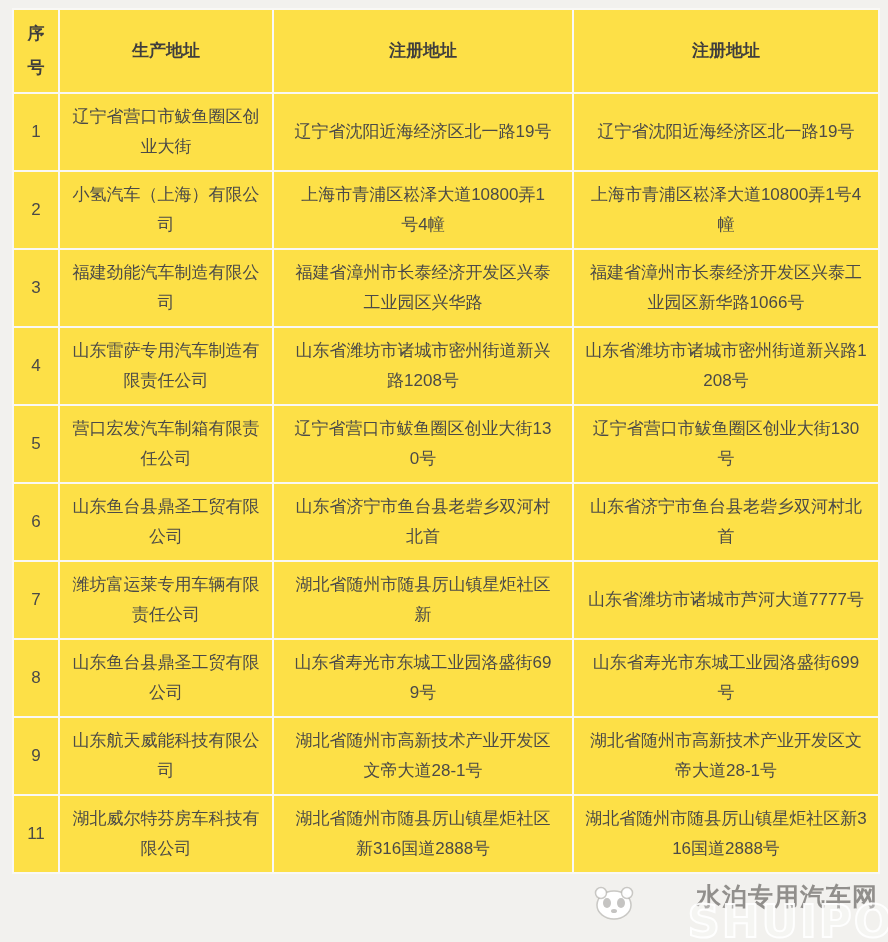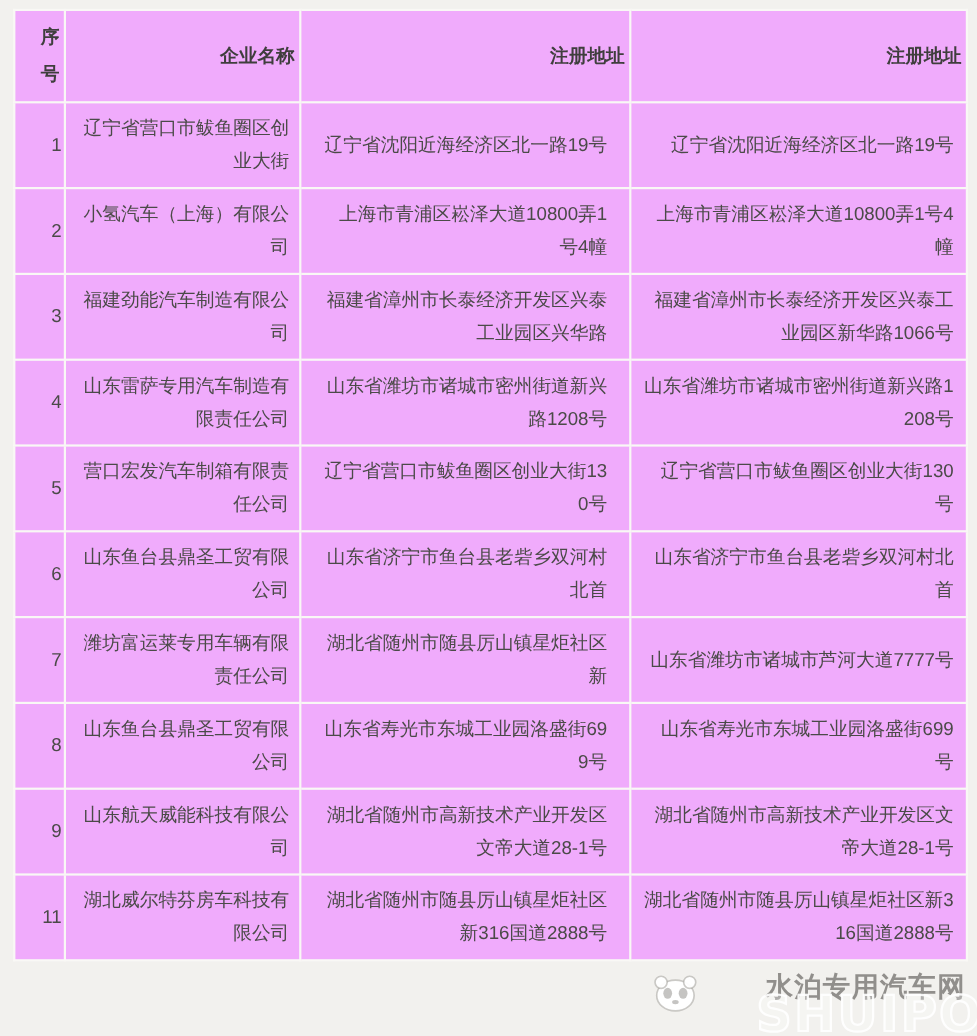--- a/index.html
+++ b/index.html
@@ -26,27 +26,27 @@
   }
   table.company-table {
     width: 100%;
     border-collapse: collapse;
     table-layout: fixed;
     background: #f1f0ed;
   }
   table.company-table th,
   table.company-table td {
     border: 2px solid #f9f8f5;
-    text-align: right;
+    text-align: center;
     vertical-align: middle;
     color: #4b4a48;
     font-size: 17px;
     line-height: 30px;
     word-break: break-all;
-    background: #f0abfc;
+    background: #fde047;
   }
   table.company-table th {
     height: 78px;
     font-weight: bold;
     color: #3f3e3d;
     padding: 2px 4px;
   }
   table.company-table tr.data-row { height: 75px; }
   td.col-no   { padding: 6px 2px;  font-size: 15px; }
   td.col-name { padding: 8px 9px;  }
@@ -105,21 +105,21 @@
     <table class="company-table">
       <colgroup>
         <col style="width:46px">
         <col style="width:214px">
         <col style="width:300px">
         <col style="width:306px">
       </colgroup>
       <thead>
         <tr>
           <th><span class="th-no-inner">序号</span></th>
-          <th><span>企业名称</span></th>
+          <th><span>生产地址</span></th>
           <th><span>注册地址</span></th>
           <th><span>注册地址</span></th>
         </tr>
       </thead>
       <tbody id="table-body">
     <tr class="data-row">
       <td class="col-no">1</td>
       <td class="col-name">辽宁省营口市鲅鱼圈区创业大街</td>
       <td class="col-reg">辽宁省沈阳近海经济区北一路19号</td>
       <td class="col-prod">辽宁省沈阳近海经济区北一路19号</td>

